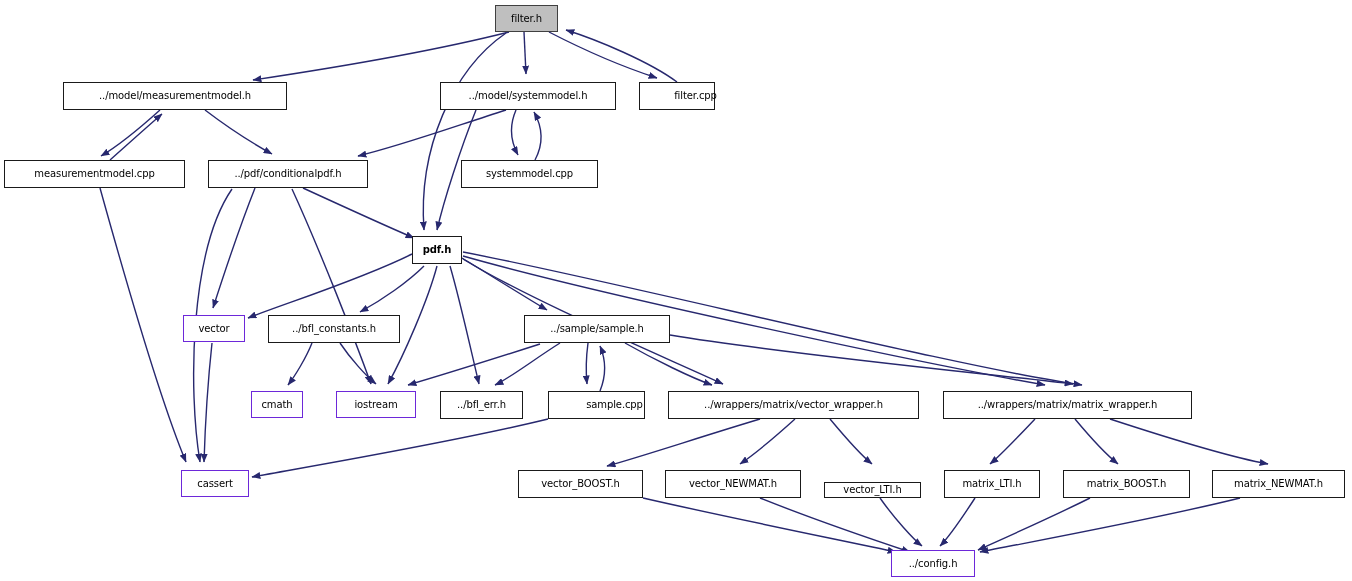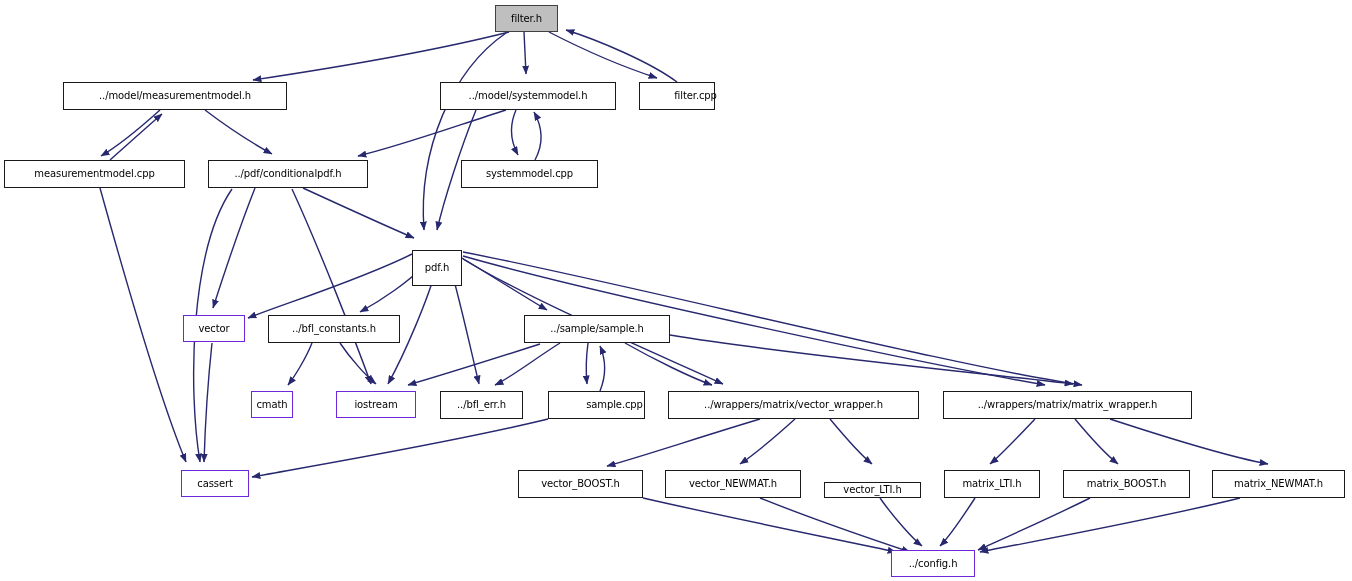--- a/index.html
+++ b/index.html
@@ -113,25 +113,25 @@
   </svg>
 
   <div id="node-group">
       <div class="node hl" style="left: 495px; top: 5px; width: 63px; height: 27px;">filter.h</div>
       <div class="node proj" style="left: 63px; top: 82px; width: 224px; height: 28px;">../model/measurementmodel.h</div>
       <div class="node proj" style="left: 440px; top: 82px; width: 176px; height: 28px;">../model/systemmodel.h</div>
       <div class="node proj" style="left: 639px; top: 82px; width: 76px; height: 28px; padding-left: 37px;">filter.cpp</div>
       <div class="node proj" style="left: 4px; top: 160px; width: 181px; height: 28px;">measurementmodel.cpp</div>
       <div class="node proj" style="left: 208px; top: 160px; width: 160px; height: 28px;">../pdf/conditionalpdf.h</div>
       <div class="node proj" style="left: 461px; top: 160px; width: 137px; height: 28px;">systemmodel.cpp</div>
-      <div class="node proj" style="left: 412px; top: 250px; width: 50px; height: 36px;">pdf.h</div>
+      <div class="node proj" style="left: 412px; top: 236px; width: 50px; height: 28px; font-weight: bold;">pdf.h</div>
       <div class="node sys" style="left: 183px; top: 315px; width: 62px; height: 27px;">vector</div>
       <div class="node proj" style="left: 268px; top: 315px; width: 132px; height: 28px;">../bfl_constants.h</div>
       <div class="node proj" style="left: 524px; top: 315px; width: 146px; height: 28px;">../sample/sample.h</div>
-      <div class="node sys" style="left: 251px; top: 391px; width: 42px; height: 27px;">cmath</div>
+      <div class="node sys" style="left: 251px; top: 391px; width: 52px; height: 27px;">cmath</div>
       <div class="node sys" style="left: 336px; top: 391px; width: 80px; height: 27px;">iostream</div>
       <div class="node proj" style="left: 440px; top: 391px; width: 83px; height: 28px;">../bfl_err.h</div>
       <div class="node proj" style="left: 548px; top: 391px; width: 97px; height: 28px; padding-left: 36px;">sample.cpp</div>
       <div class="node proj" style="left: 668px; top: 391px; width: 251px; height: 28px;">../wrappers/matrix/vector_wrapper.h</div>
       <div class="node proj" style="left: 943px; top: 391px; width: 249px; height: 28px;">../wrappers/matrix/matrix_wrapper.h</div>
       <div class="node sys" style="left: 181px; top: 470px; width: 68px; height: 27px;">cassert</div>
       <div class="node proj" style="left: 518px; top: 470px; width: 125px; height: 28px;">vector_BOOST.h</div>
       <div class="node proj" style="left: 665px; top: 470px; width: 136px; height: 28px;">vector_NEWMAT.h</div>
       <div class="node proj" style="left: 824px; top: 482px; width: 97px; height: 16px;">vector_LTI.h</div>
       <div class="node proj" style="left: 944px; top: 470px; width: 96px; height: 28px;">matrix_LTI.h</div>

